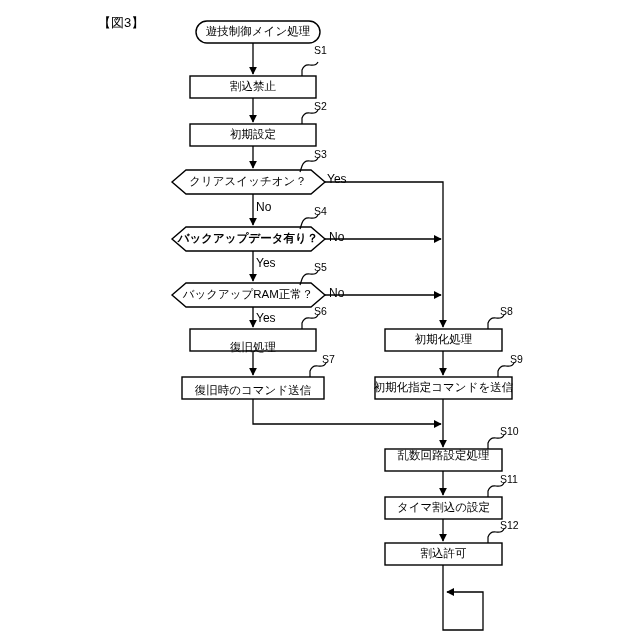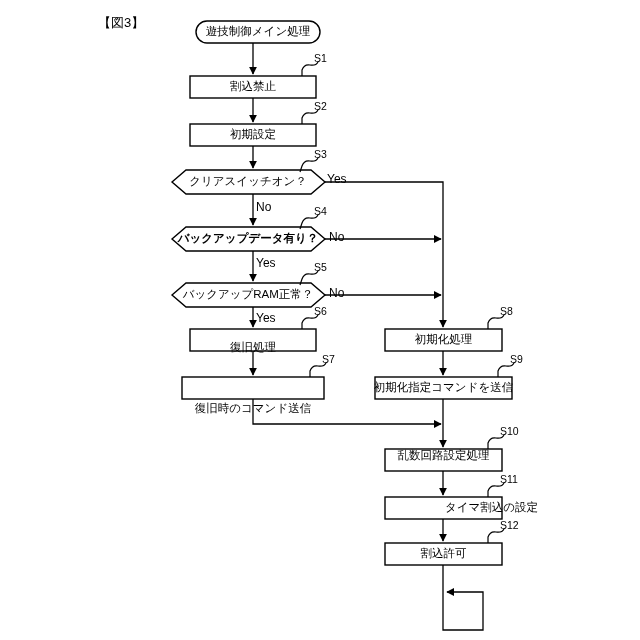--- a/index.html
+++ b/index.html
@@ -147,29 +147,29 @@
 <div class="node-text" style="left:196px; top:21px; width:124px; height:22px;">遊技制御メイン処理</div>
 
 <div class="node-text" style="left:190px; top:76px; width:126px; height:22px;">割込禁止</div>
 <div class="node-text" style="left:190px; top:124px; width:126px; height:22px;">初期設定</div>
 
 <div class="node-text" style="left:178px; top:170px; width:140px; height:24px;">クリアスイッチオン？</div>
 <div class="node-text" style="left:178px; top:227px; width:140px; height:24px;font-weight:bold;">バックアップデータ有り？</div>
 <div class="node-text" style="left:178px; top:283px; width:140px; height:24px;">バックアップRAM正常？</div>
 
 <div class="node-text" style="left:190px; top:329px; width:126px; height:38px;">復旧処理</div>
-<div class="node-text" style="left:182px; top:398px; width:142px; height:22px;">復旧時のコマンド送信</div>
+<div class="node-text" style="left:182px; top:380px; width:142px; height:22px;">復旧時のコマンド送信</div>
 
 <div class="node-text" style="left:385px; top:329px; width:117px; height:22px;">初期化処理</div>
 <div class="node-text" style="left:375px; top:377px; width:137px; height:22px;">初期化指定コマンドを送信</div>
 <div class="node-text" style="left:385px; top:449px; width:117px; height:14px;">乱数回路設定処理</div>
-<div class="node-text" style="left:385px; top:497px; width:117px; height:22px;padding-left:48px;">タイマ割込の設定</div>
+<div class="node-text" style="left:385px; top:497px; width:117px; height:22px;">タイマ割込の設定</div>
 <div class="node-text" style="left:385px; top:543px; width:117px; height:22px;">割込許可</div>
 
-<div class="step-label" style="left:314px; top:52px;text-align:right;">S1</div>
+<div class="step-label" style="left:314px; top:44px;text-align:right;">S1</div>
 <div class="step-label" style="left:314px; top:100px;">S2</div>
 <div class="step-label" style="left:314px; top:148px;">S3</div>
 <div class="step-label" style="left:314px; top:205px;">S4</div>
 <div class="step-label" style="left:314px; top:261px;">S5</div>
 <div class="step-label" style="left:314px; top:305px;">S6</div>
 <div class="step-label" style="left:322px; top:353px;">S7</div>
 <div class="step-label" style="left:500px; top:305px;">S8</div>
 <div class="step-label" style="left:510px; top:353px;">S9</div>
 <div class="step-label" style="left:500px; top:425px;">S10</div>
 <div class="step-label" style="left:500px; top:473px;">S11</div>

